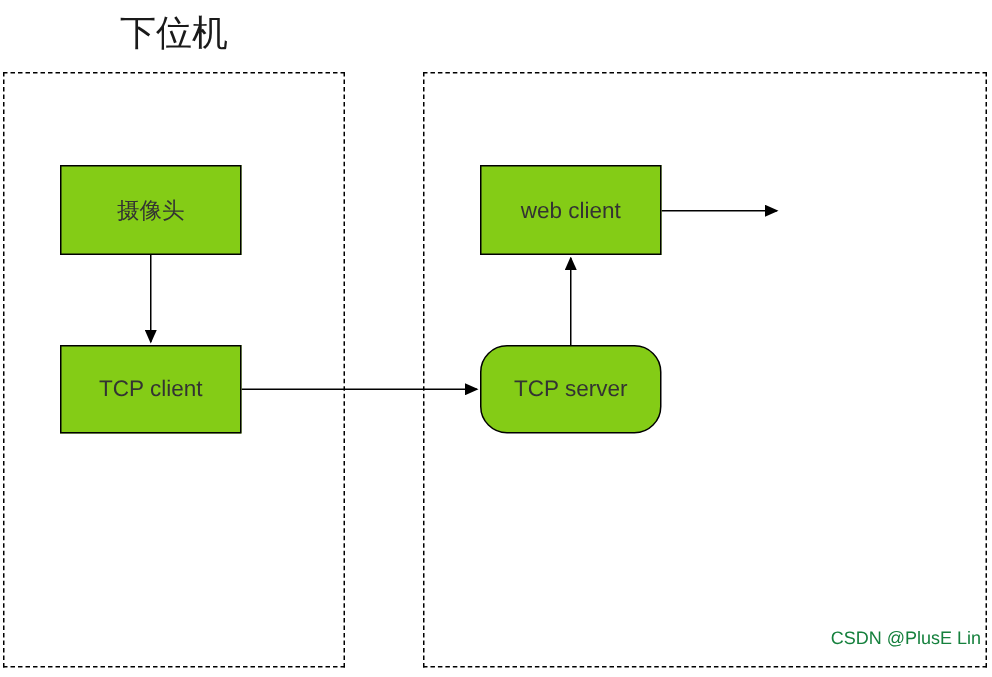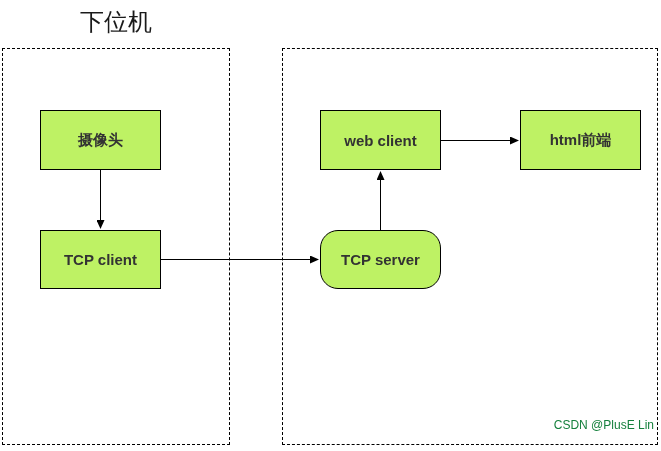--- a/index.html
+++ b/index.html
@@ -28,29 +28,28 @@
     position: absolute;
     border: 1px dashed #000000;
     background: transparent;
     box-sizing: border-box;
   }
   .group-box.lower { left: 2px;   top: 48px; width: 228px; height: 397px; }
   .group-box.upper { left: 282px; top: 48px; width: 376px; height: 397px; }
   .node {
     position: absolute;
     border: 1px solid #000000;
-    background: #bef264;
+    background: #84cc16;
     box-sizing: border-box;
     display: flex;
     align-items: center;
     justify-content: center;
     font-size: 15px;
     color: #333333;
     white-space: nowrap;
-    font-weight: bold;
   }
   .node.camera        { left: 40px;  top: 110px; width: 121px; height: 60px; }
   .node.tcp-client    { left: 40px;  top: 230px; width: 121px; height: 59px; }
   .node.tcp-server    { left: 320px; top: 230px; width: 121px; height: 59px; border-radius: 18px; }
   .node.web-server    { left: 320px; top: 110px; width: 121px; height: 60px; }
   .node.html-frontend { left: 520px; top: 110px; width: 121px; height: 60px; }
   .edges-layer {
     position: absolute;
     left: 0; top: 0;
     width: 661px;
@@ -93,17 +92,16 @@
   </svg>
 
   <div class="node camera">摄像头</div>
 
   <div class="node tcp-client">TCP client</div>
 
   <div class="node tcp-server">TCP server</div>
 
   <div class="node web-server">web client</div>
 
-  <div class="node html-frontend">html前端</div>
 
   <div class="watermark">CSDN @PlusE Lin</div>
 
 </div>
 
 </body></html>

